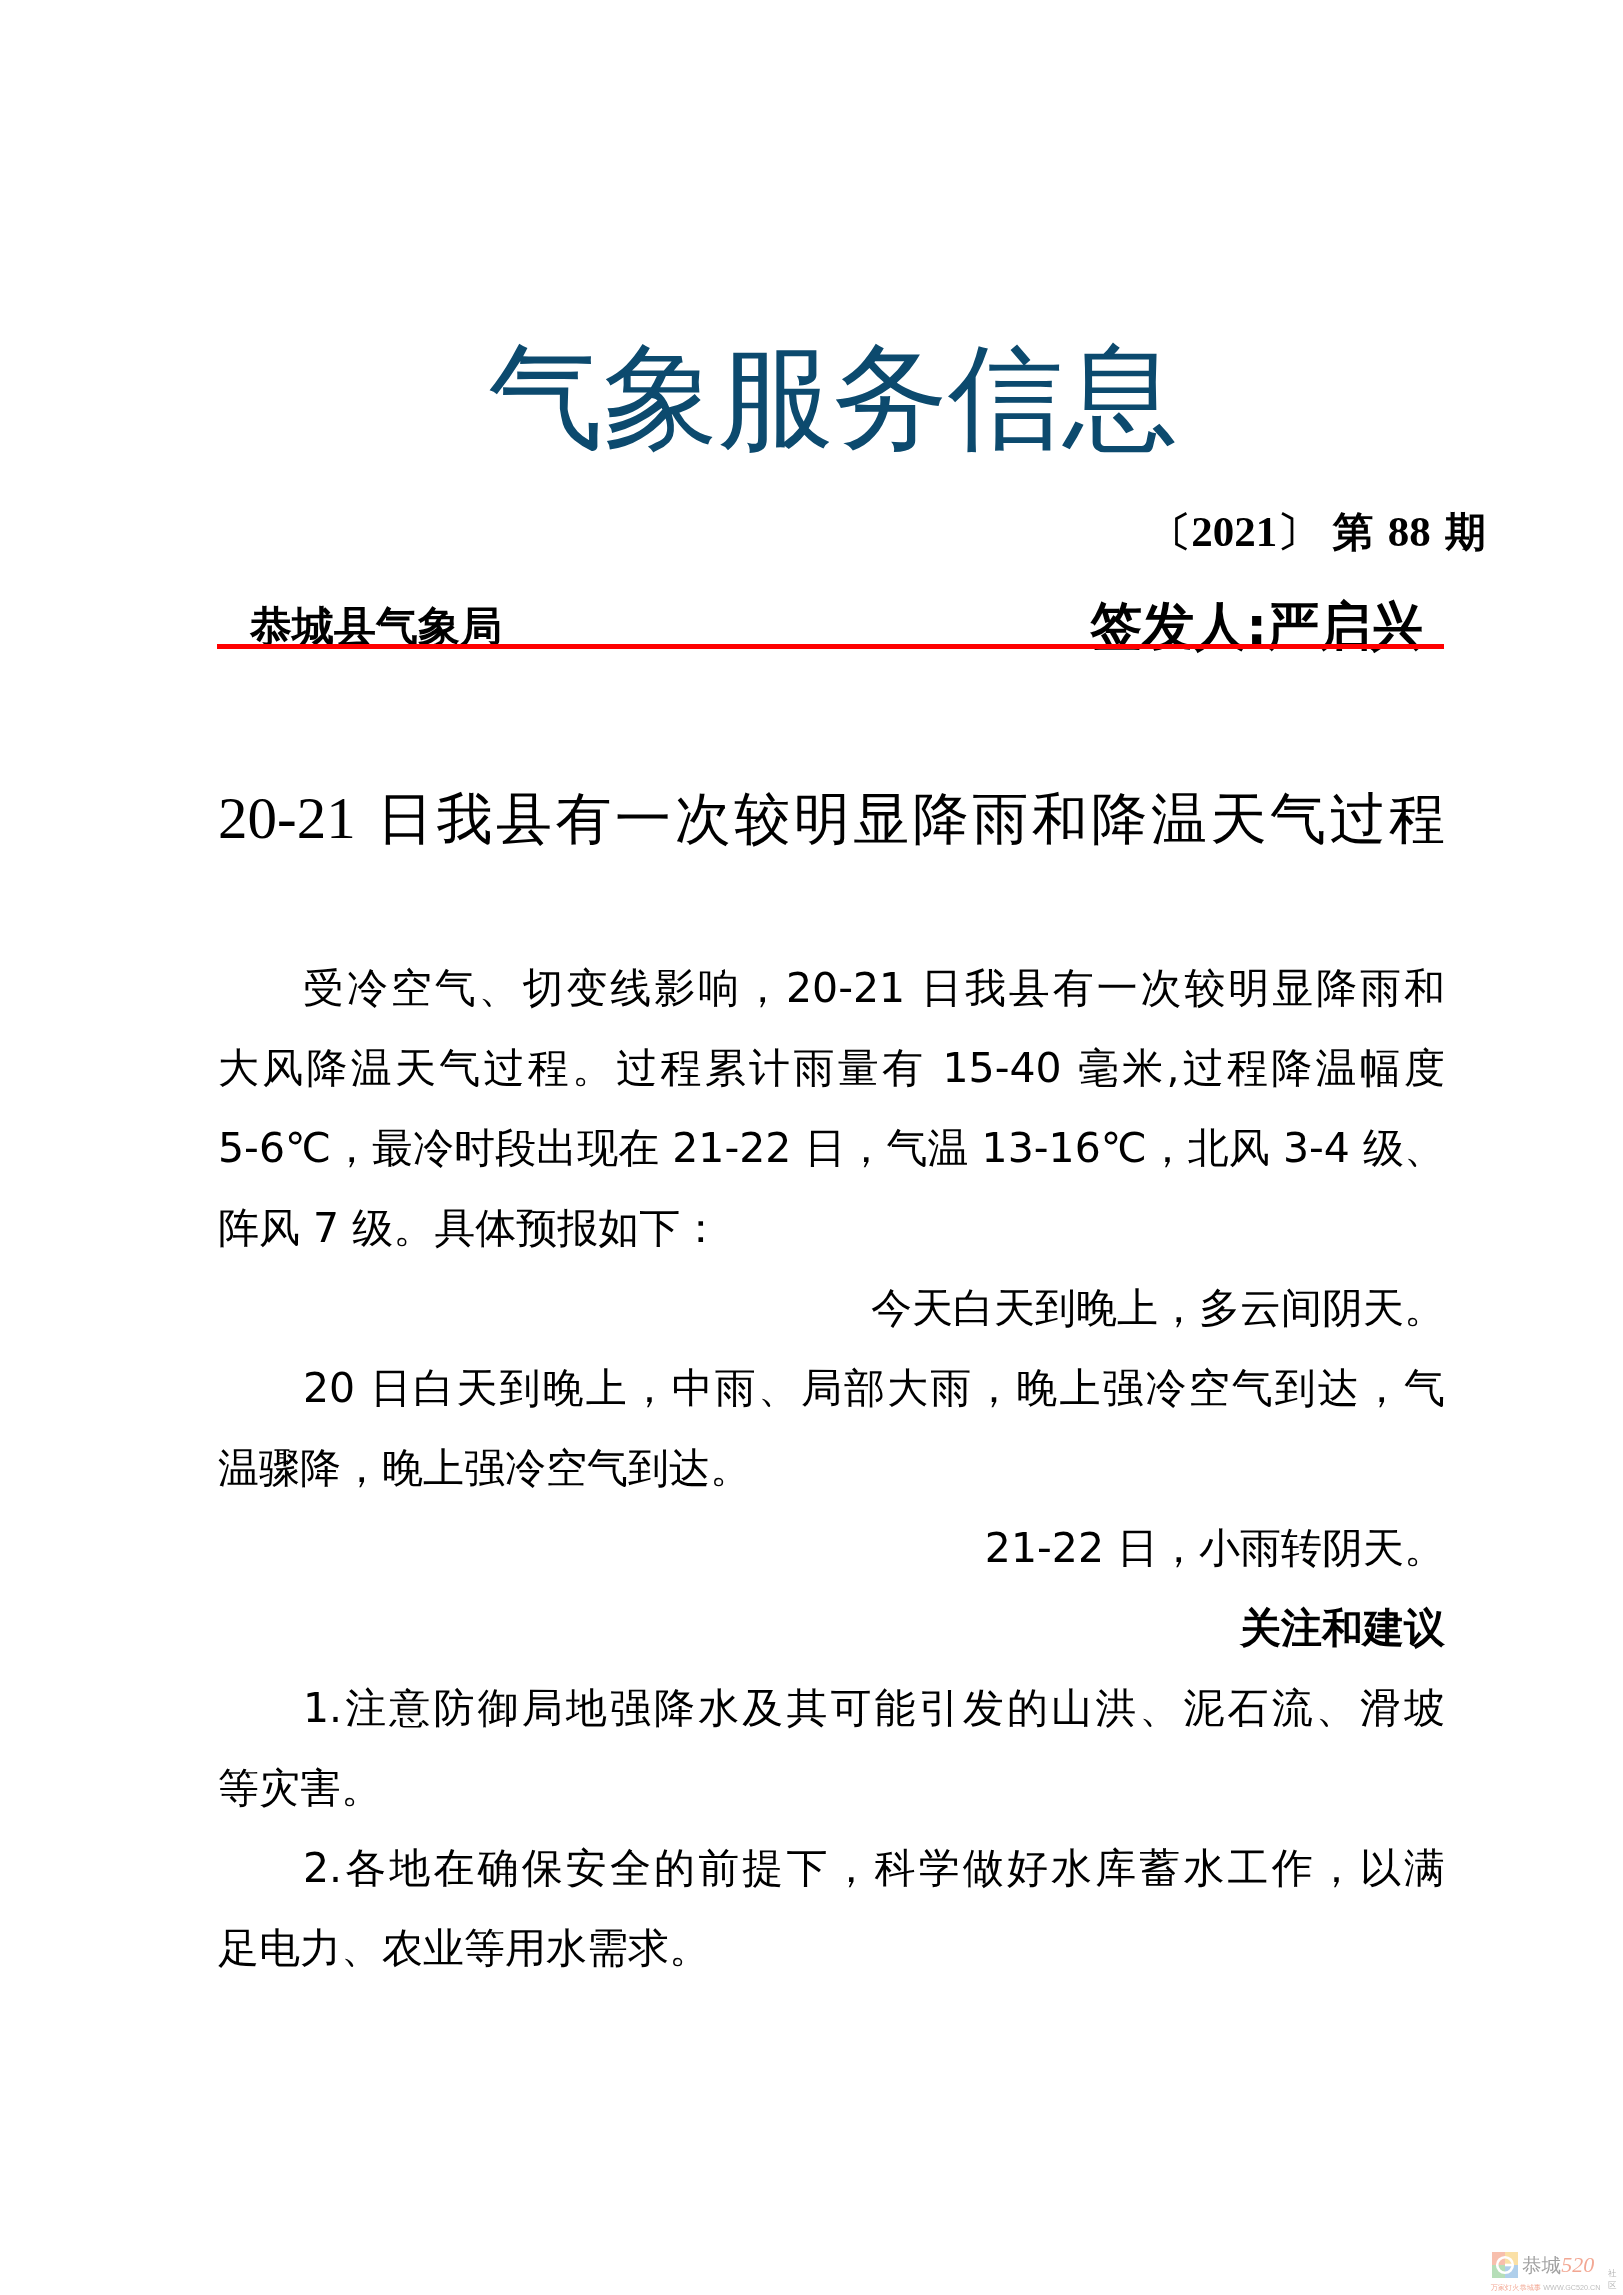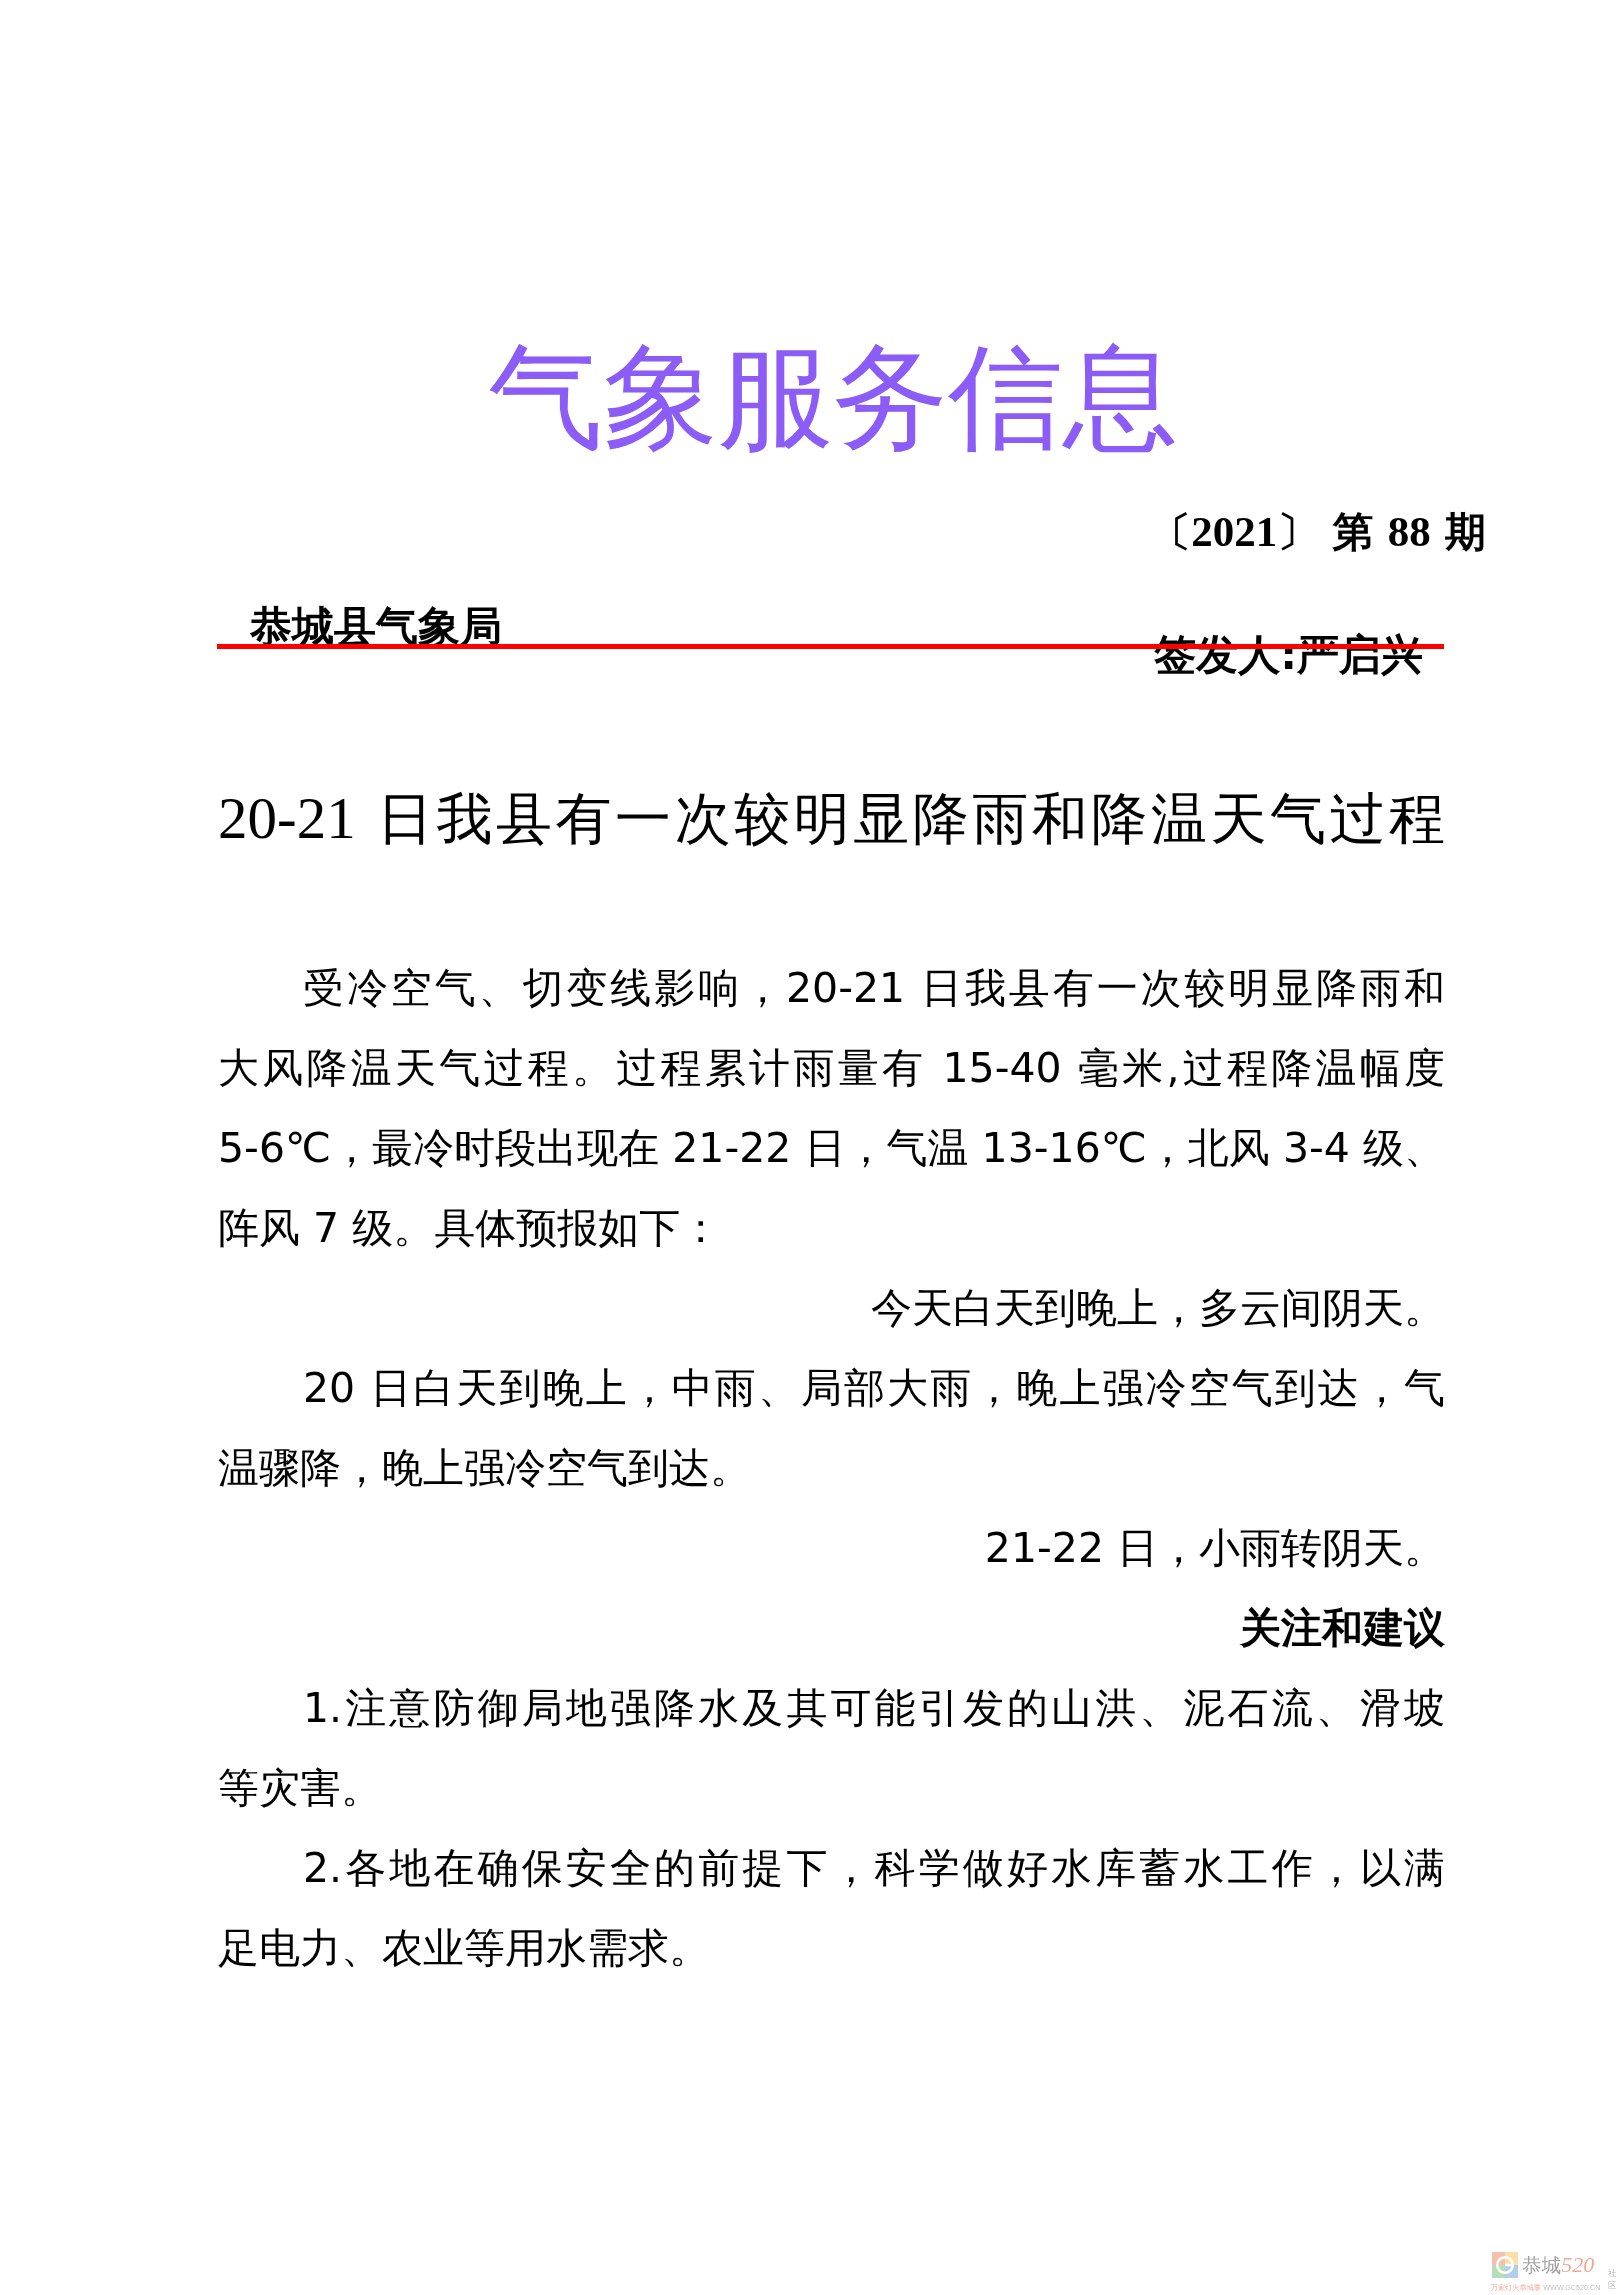--- a/index.html
+++ b/index.html
@@ -17,21 +17,21 @@
   }
   .title {
     position: absolute;
     left: 217px;
     width: 1232px;
     top: 330px;
     height: 134px;
     line-height: 134px;
     text-align: center;
     font-size: 115px;
-    color: #8b5cf6;
+    color: #0c4a6e;
     letter-spacing: 0px;
     white-space: nowrap;
   }
   .issue {
     position: absolute;
     left: 217px;
     width: 1269px;
     top: 506px;
     height: 52px;
     line-height: 52px;
@@ -58,24 +58,23 @@
     line-height: 51px;
     font-size: 42px;
     font-weight: bold;
     white-space: nowrap;
   }
   .signer {
     position: absolute;
     right: 26px;
     top: 0;
     line-height: 51px;
-    font-size: 42px;
-    font-weight: bold;
-    white-space: nowrap;
-    margin-top: 28px;
+    font-size: 52px;
+    font-weight: bold;
+    white-space: nowrap;
   }
   .red-rule {
     position: absolute;
     left: 217px;
     width: 1227px;
     top: 644px;
     height: 5.2px;
     background: #ff0000;
   }
   .headline {

